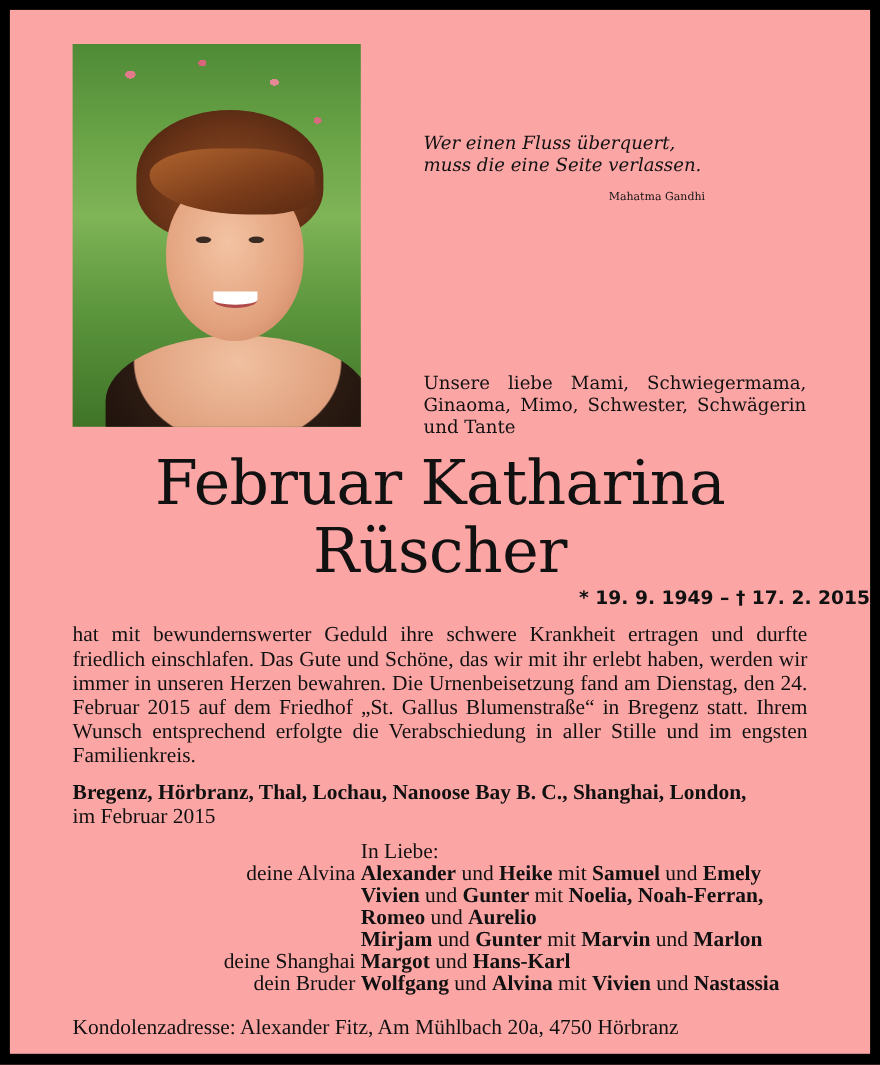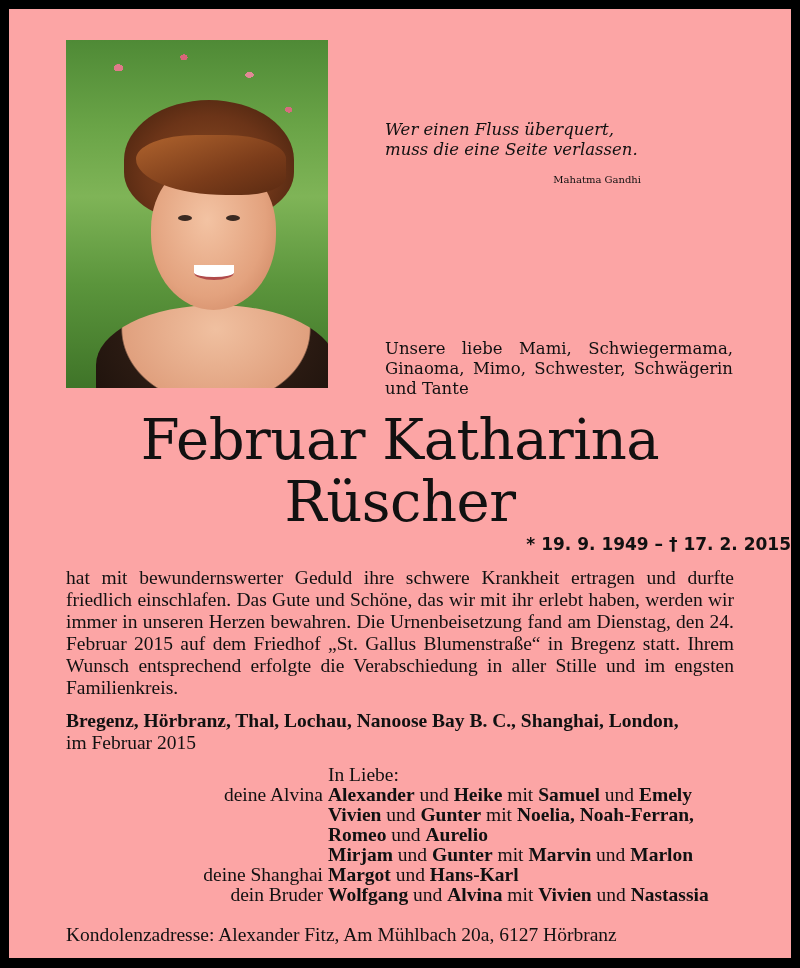--- a/index.html
+++ b/index.html
@@ -153,14 +153,14 @@
           <span class="rel">deine Shanghai</span>
           <span class="names"><b>Margot</b><span> und </span><b>Hans-Karl</b></span>
         </div>
         <div class="mrow">
           <span class="rel">dein Bruder</span>
           <span class="names"><b>Wolfgang</b><span> und </span><b>Alvina</b><span> mit </span><b>Vivien</b><span> und </span><b>Nastassia</b></span>
         </div>
       </div>
   </div>
 
-  <div class="condolence">Kondolenzadresse: Alexander Fitz, Am Mühlbach 20a, 6127 Hörbranz</div>
+  <div class="condolence">Kondolenzadresse: Alexander Fitz, Am Mühlbach 20a, 4750 Hörbranz</div>
 </div>
 
 </body></html>

